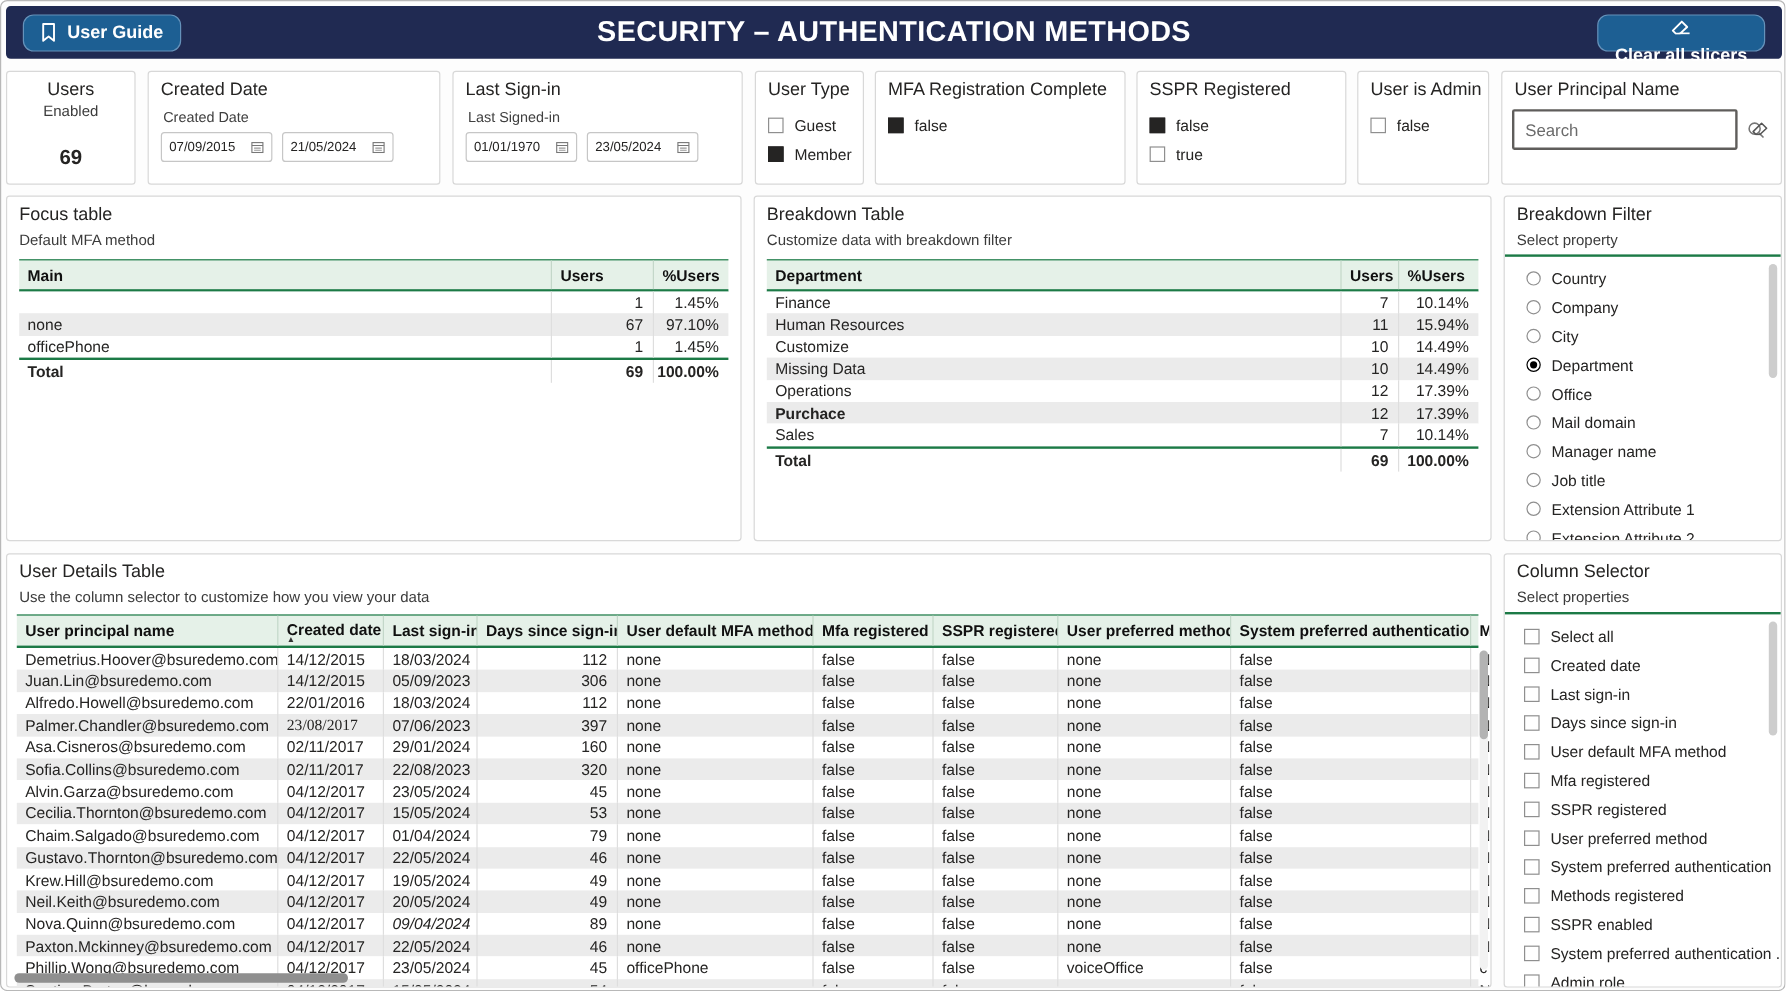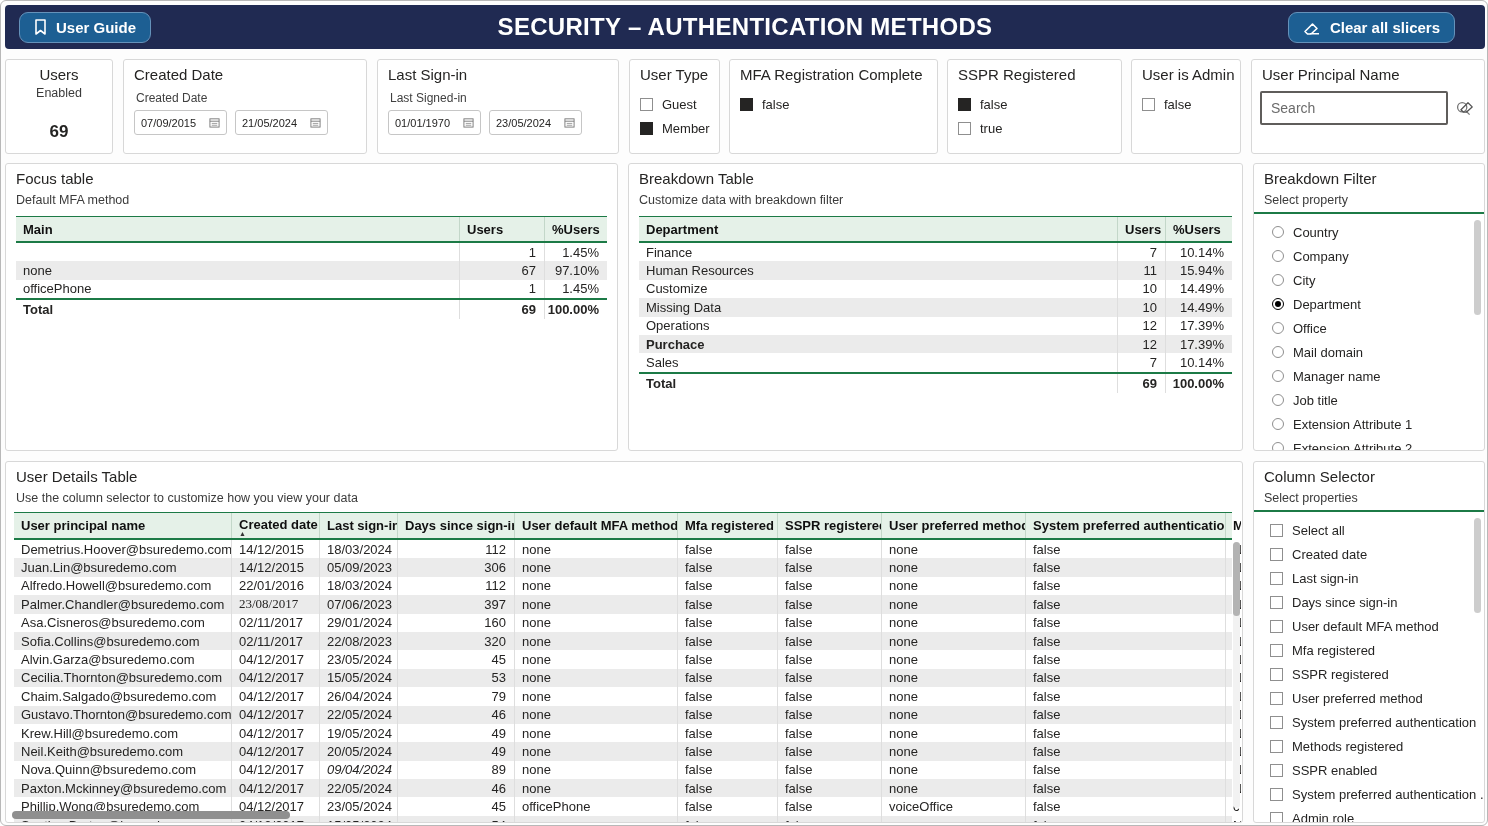--- a/index.html
+++ b/index.html
@@ -11,21 +11,21 @@
   
   .topbar { position:absolute; left:4px; top:4px; width:1480px; height:44px;
             background:#202a52; border-radius:4px; display:flex; align-items:center; }
   .topbar .title { position:absolute; left:0; right:0; text-align:center; color:#fff;
                    font-size:24px; font-weight:700; letter-spacing:.3px; }
   .tbtn { position:absolute; display:flex; align-items:center; gap:9px; height:31px;
           background:#1d5f93; border:1px solid #6592ba; border-radius:9px; color:#fff;
           font-weight:700; font-size:15px; padding:0 14px; cursor:pointer;
           font-family:"Liberation Sans",sans-serif; }
   .tbtn.left { left:14px; }
-  .tbtn.right { right:30px; }
+  .tbtn.right { right:14px;flex-direction:column; }
 
   
   .card { position:absolute; background:#fff; border:1px solid #d8d8d8; border-radius:3px; overflow:hidden; }
   .ctitle { position:absolute; left:10px; top:6px; font-size:15px; color:#252423; white-space:nowrap; }
   .csub   { position:absolute; left:10px; top:29px; font-size:12.5px; color:#3b3b3b; white-space:nowrap; }
   .greenline { position:absolute; left:0; right:0; top:48px; border-bottom:2px solid #1c7a46; }
 
   
   .flabel { position:absolute; left:12px; top:31px; font-size:12px; color:#404040; }
   .daterow { position:absolute; left:10px; top:50px; display:flex; gap:8px; }
@@ -483,21 +483,21 @@
           <div class="cell" style="width: 163px; flex: 0 0 auto;">none</div>
           <div class="cell" style="width: 100px; flex: 0 0 auto;">false</div>
           <div class="cell" style="width: 104px; flex: 0 0 auto;">false</div>
           <div class="cell" style="width: 144px; flex: 0 0 auto;">none</div>
           <div class="cell" style="width: 200px; flex: 0 0 auto;">false</div>
           <div class="cell" style="flex: 1 1 0px; min-width: 0px;">N</div>
         </div>
         <div class="trow">
           <div class="cell" style="width: 218px; flex: 0 0 auto;">Chaim.Salgado@bsuredemo.com</div>
           <div class="cell" style="width: 88px; flex: 0 0 auto;">04/12/2017</div>
-          <div class="cell" style="width: 78px; flex: 0 0 auto;">26/04/2024</div>
+          <div class="cell" style="width: 78px; flex: 0 0 auto;">01/04/2024</div>
           <div class="cell right" style="width: 117px; flex: 0 0 auto;">79</div>
           <div class="cell" style="width: 163px; flex: 0 0 auto;">none</div>
           <div class="cell" style="width: 100px; flex: 0 0 auto;">false</div>
           <div class="cell" style="width: 104px; flex: 0 0 auto;">false</div>
           <div class="cell" style="width: 144px; flex: 0 0 auto;">none</div>
           <div class="cell" style="width: 200px; flex: 0 0 auto;">false</div>
           <div class="cell" style="flex: 1 1 0px; min-width: 0px;">N</div>
         </div>
         <div class="trow alt">
           <div class="cell" style="width: 218px; flex: 0 0 auto;">Gustavo.Thornton@bsuredemo.com</div>

